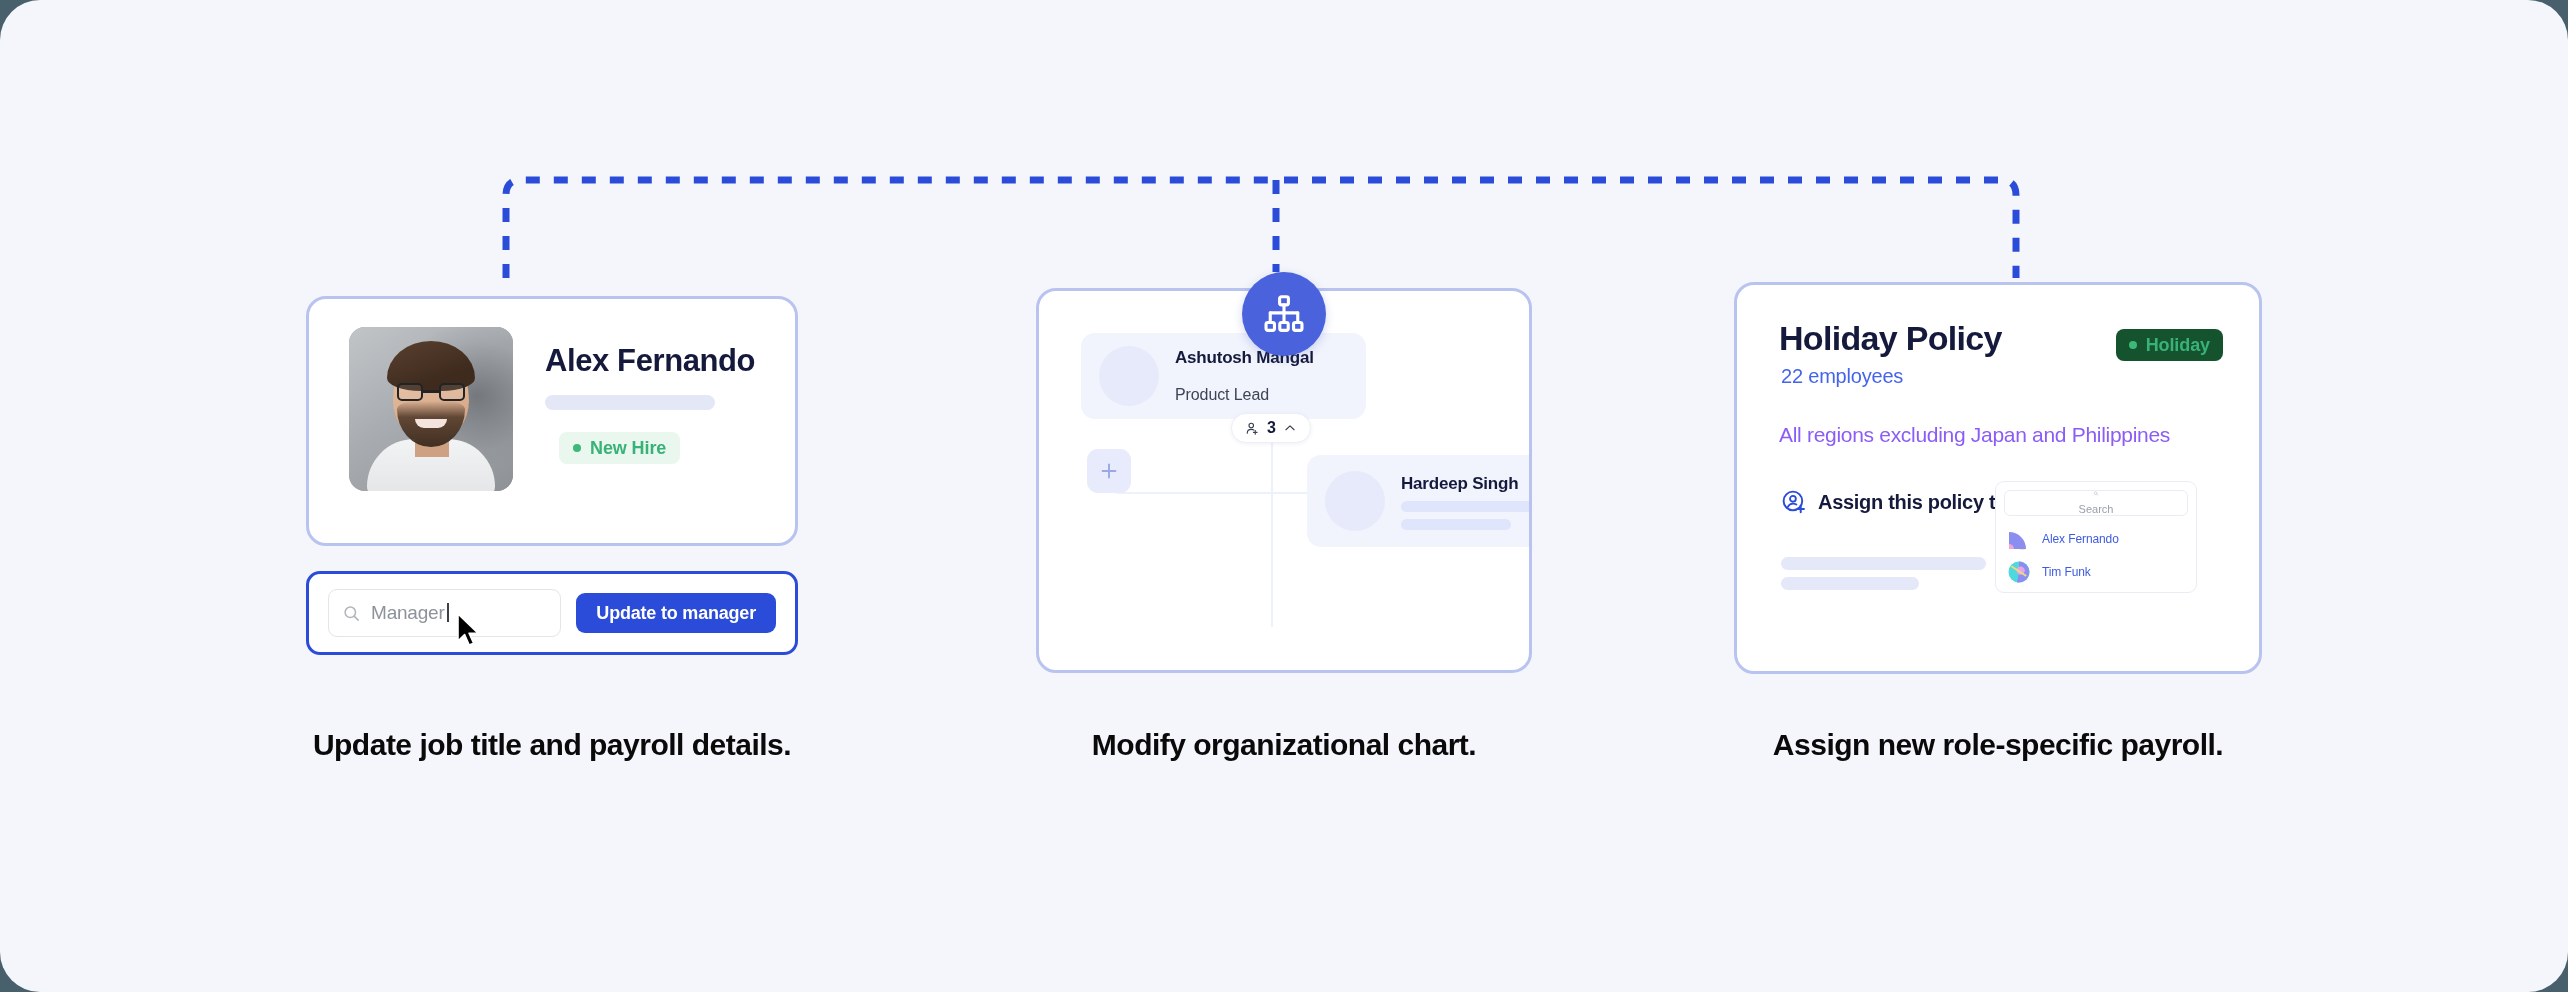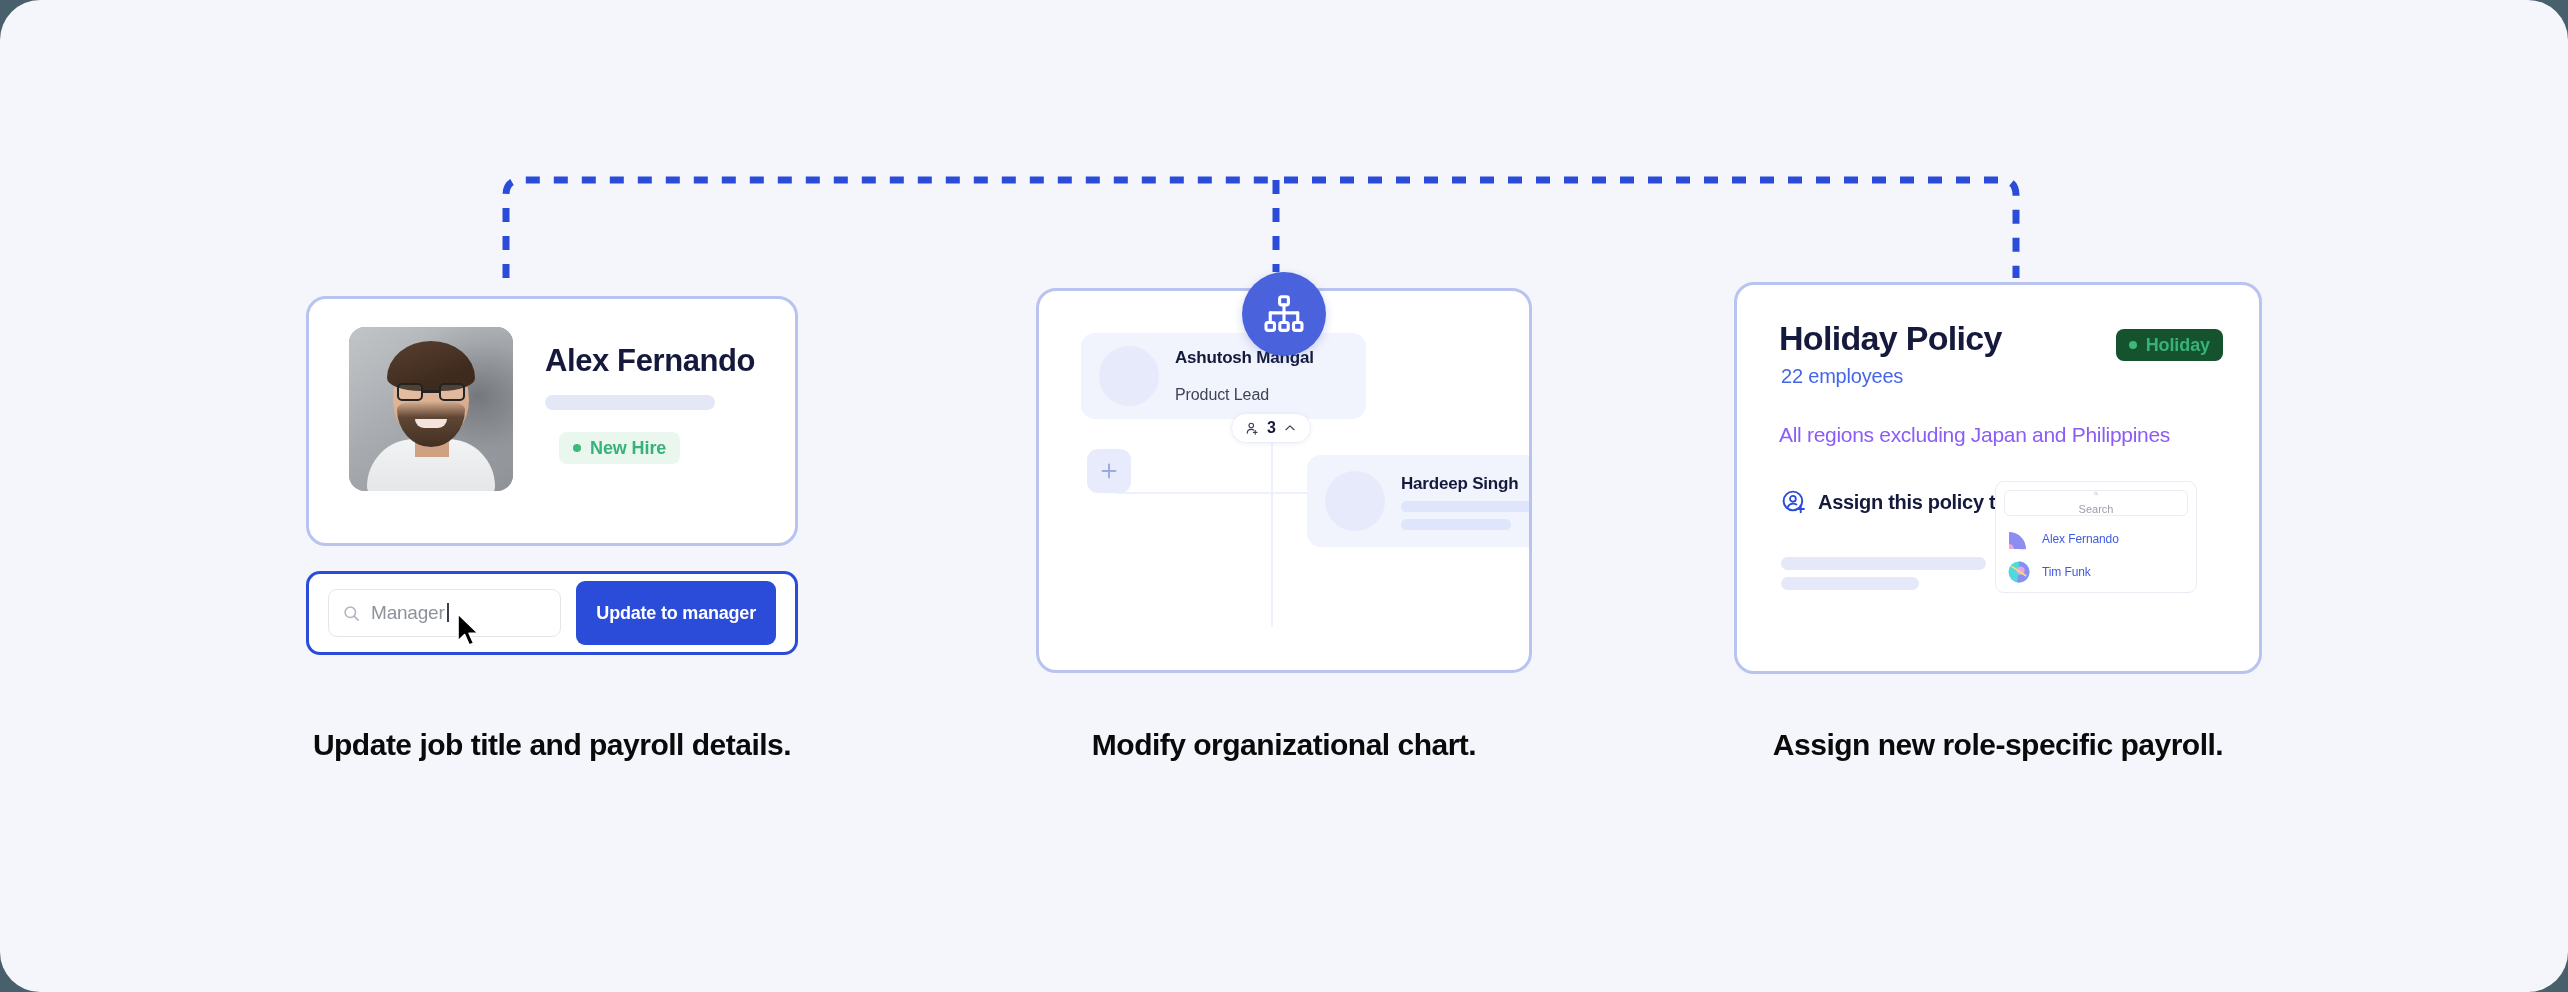--- a/index.html
+++ b/index.html
@@ -211,21 +211,21 @@
     position: relative;
   }
   .search-field .val::after {
     content: "";
     position: absolute;
     right: -4px; top: 1px;
     width: 1.5px; height: 19px;
     background: #3a3f48;
   }
   .btn-primary {
-    height: 64px;
+    height: 40px;
     padding: 0 20px;
     border-radius: 9px;
     background: #2b4cd8;
     color: #ffffff;
     font-size: 18px;
     font-weight: 700;
     letter-spacing: -0.2px;
     display: flex;
     align-items: center;
     justify-content: center;

